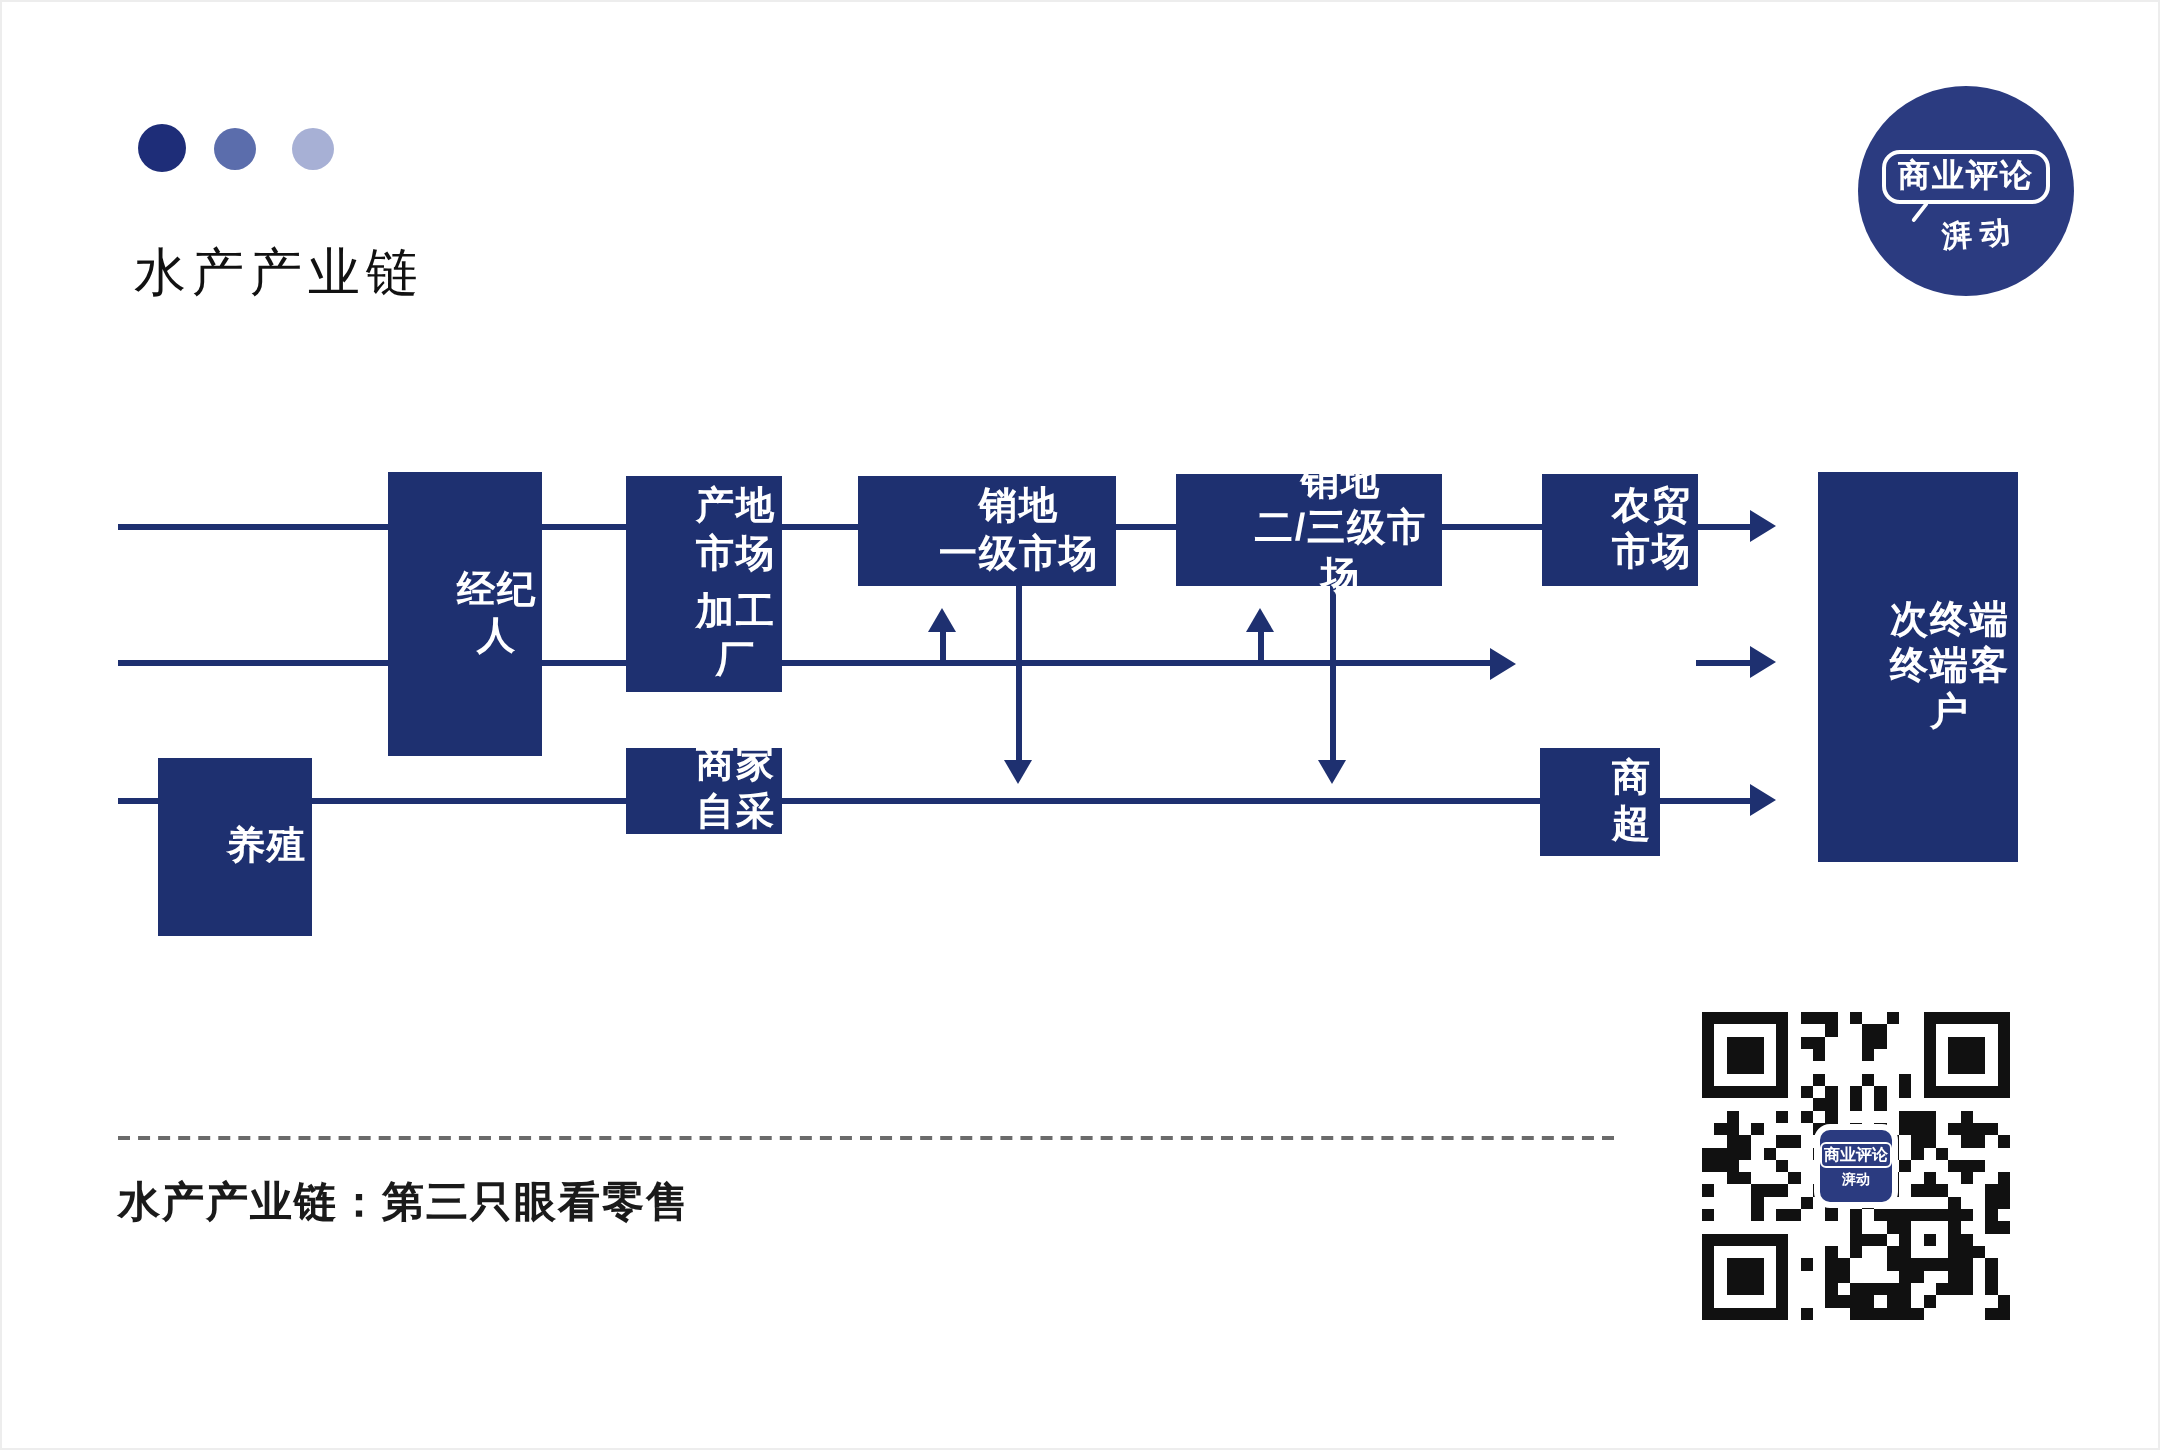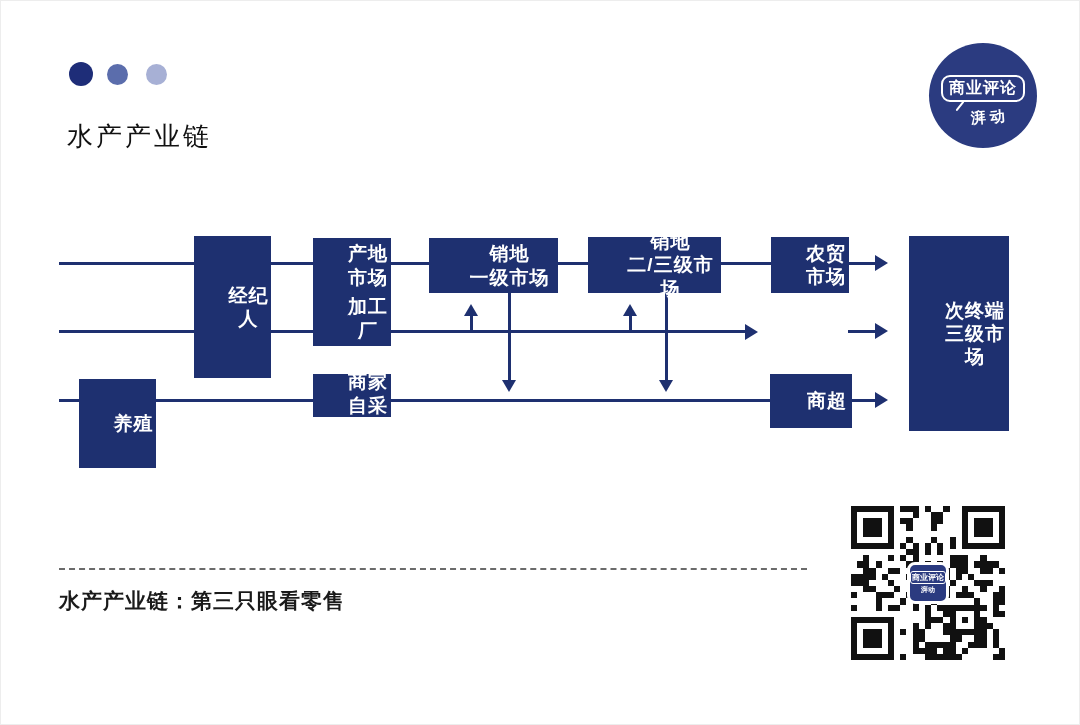--- a/index.html
+++ b/index.html
@@ -32,21 +32,21 @@
   .n-fishing{left:78px;top:235px;width:77px;height:88px;}
   .n-aqua{left:78px;top:338px;width:77px;height:89px;margin-top:40px;}
   .n-broker{left:193px;top:235px;width:77px;height:142px;}
   .n-origin{left:312px;top:237px;width:78px;height:55px;}
   .n-process{left:312px;top:290px;width:78px;height:55px;}
   .n-selfbuy{left:312px;top:373px;width:78px;height:43px;font-family:Liberation Mono, monospace;}
   .n-tier1{left:428px;top:237px;width:129px;height:55px;}
   .n-tier23{left:587px;top:236px;width:133px;height:56px;}
   .n-farmers{left:770px;top:236px;width:78px;height:56px;}
   .n-fresh{left:769px;top:303px;width:78px;height:59px;}
-  .n-super{left:769px;top:373px;width:82px;height:54px;}
+  .n-super{left:769px;top:373px;width:60px;height:54px;}
   .n-terminal{left:908px;top:235px;width:100px;height:195px;}
 
   
   .rail{position:absolute;height:3px;background:var(--navy);z-index:1;}
   .rail1{left:58px;top:261px;width:790px;}
   .rail2{left:58px;top:329px;width:688px;}
   .rail3{left:58px;top:398px;width:790px;}
   .vline{position:absolute;width:3px;background:var(--navy);z-index:2;}
   .hline{position:absolute;height:3px;background:var(--navy);z-index:2;}
   .head-up{position:absolute;width:0;height:0;border-left:7px solid transparent;border-right:7px solid transparent;
@@ -124,21 +124,21 @@
   <div class="node n-selfbuy">商家
 自采</div>
   <div class="node n-tier1">销地
 一级市场</div>
   <div class="node n-tier23">销地
 二/三级市场</div>
   <div class="node n-farmers">农贸
 市场</div>
   <div class="node n-super">商超</div>
   <div class="node n-terminal">次终端
-三级市场</div>
+终端客户</div>
 
   <div class="divider"></div>
   <div class="source">水产产业链：第三只眼看零售</div>
 
   <div class="qr">
     <svg id="qr-svg" viewBox="0 0 25 25" xmlns="http://www.w3.org/2000/svg">
         <rect x="0" y="0" width="1" height="1"></rect>
         <rect x="1" y="0" width="1" height="1"></rect>
         <rect x="2" y="0" width="1" height="1"></rect>
         <rect x="3" y="0" width="1" height="1"></rect>

